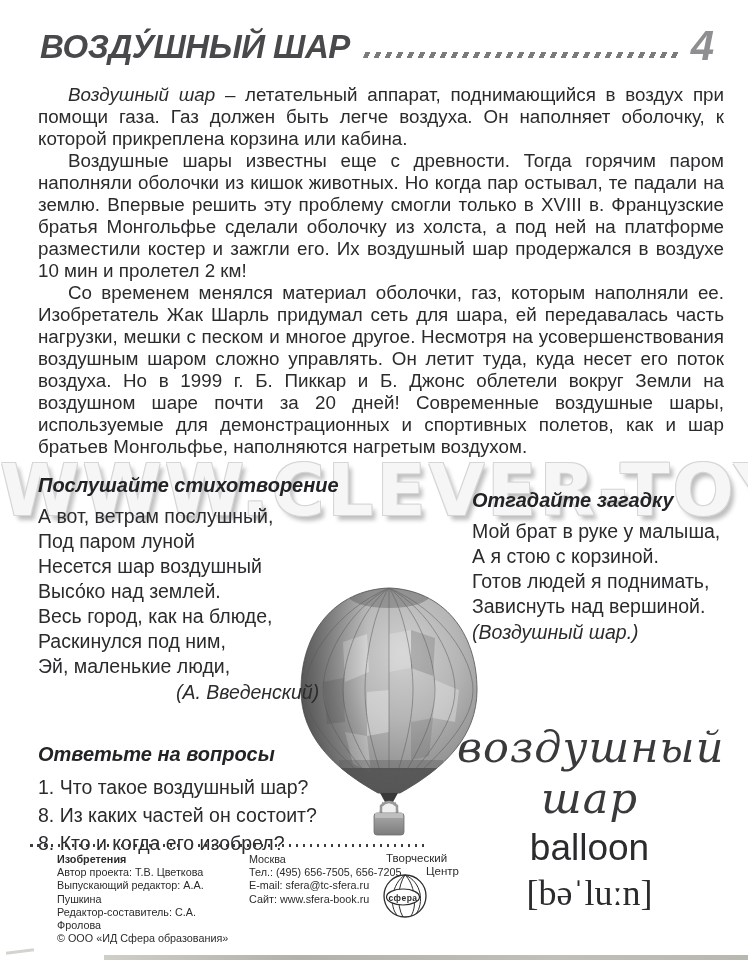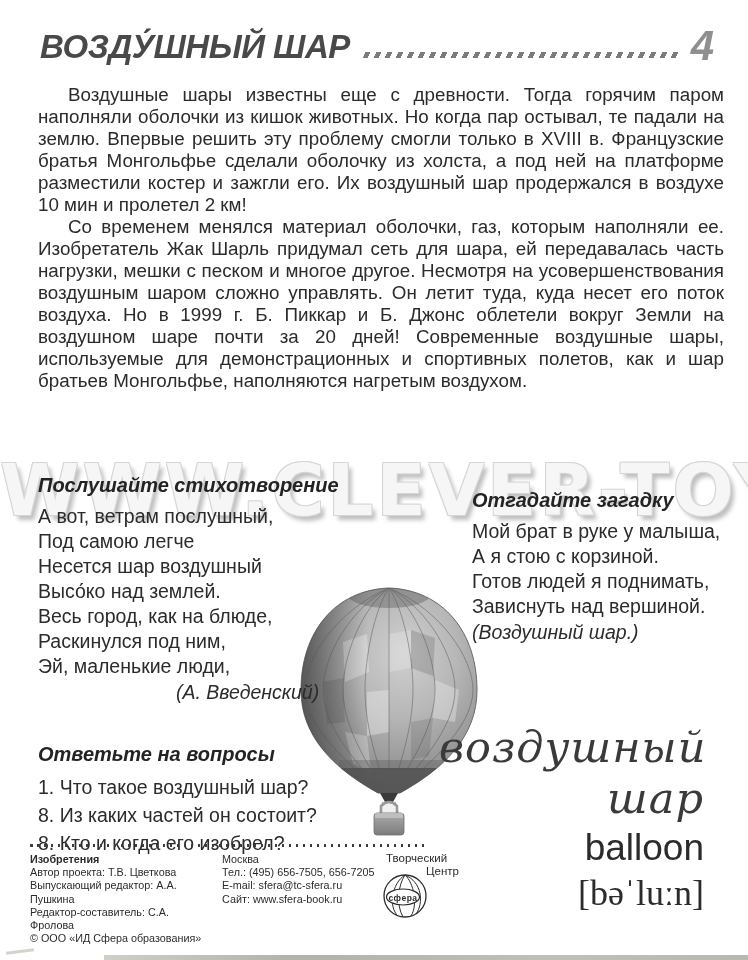--- a/index.html
+++ b/index.html
@@ -37,32 +37,32 @@
   .attribution{font-size:19.5px;line-height:26px;font-style:italic;padding-left:138px;}
   .answer{font-size:19.5px;line-height:26px;font-style:italic;text-align:left;padding-right:2px;}
 
   .questions{position:absolute;left:38px;top:726px;width:336px;z-index:2;margin-top:17px;}
   .questions .line{line-height:28px;}
 
   
   .balloon{position:absolute;left:283px;top:572px;width:215px;height:292px;z-index:1;}
 
   
-  .vocab{position:absolute;right:44px;top:722px;width:265px;text-align:right;z-index:2;}
+  .vocab{position:absolute;right:26px;top:722px;width:265px;text-align:center;z-index:2;}
   .vocab-ru{font-family:"DejaVu Serif",serif;font-style:italic;font-size:43px;line-height:51px;
             color:#3a3a3c;letter-spacing:1px;}
   .vocab-en{font-size:37px;line-height:47px;color:#2b2b2d;}
   .vocab-tr{font-family:"Liberation Serif",serif;font-size:36px;line-height:45px;color:#2b2b2d;}
 
   
   .footer{position:absolute;left:30px;top:844px;width:460px;z-index:2;}
   .footer-dots{width:396px;height:3px;margin-bottom:6px;
                background:repeating-linear-gradient(90deg,#3d3d3f 0 2.5px,transparent 2.5px 7px);}
   .footer-cols{display:flex;gap:16px;font-size:10.8px;line-height:13.2px;color:#2b2b2d;}
-  .fcol1{width:176px;}
+  .fcol1{width:176px;margin-left:27px;}
   .fseries{font-weight:bold;}
   .logo{position:absolute;left:350px;top:8px;width:94px;height:82px;}
   .logo-line1{position:absolute;left:6px;top:0;font-size:11.5px;color:#2c2c2e;}
   .logo-line2{position:absolute;left:46px;top:13px;font-size:11.5px;color:#2c2c2e;}
   .logo-globe{position:absolute;left:2px;top:20px;}
 
   
   .scan-edge{position:absolute;left:104px;right:0;bottom:0;height:5px;
              background:linear-gradient(90deg,#cfcfc8,#b2b2ab 30%,#c0c0b8 70%,#b8b8b0);}
   .scan-mark{position:absolute;left:6px;bottom:7px;width:28px;height:3px;background:#d4d4ce;
@@ -73,31 +73,32 @@
 
 <div class="page">
 
   <div class="title-row">
     <span class="title">ВОЗДУ́ШНЫЙ ШАР</span>
     <span class="leader"></span>
     <span class="pageno">4</span>
   </div>
 
   <div class="body-text">
+    <p><span class="ital">Воздушный шар</span><span> – летательный аппарат, поднимающийся в воздух при помощи газа. Газ должен быть легче воздуха. Он наполняет оболочку, к которой прикреплена корзина или кабина.</span></p>
     <p>Воздушные шары известны еще с древности. Тогда горячим паром наполняли оболочки из кишок животных. Но когда пар остывал, те падали на землю. Впервые решить эту проблему смогли только в XVIII в. Французские братья Монгольфье сделали оболочку из холста, а под ней на платформе разместили костер и зажгли его. Их воздушный шар продержался в воздухе 10 мин и пролетел 2 км!</p>
     <p>Со временем менялся материал оболочки, газ, которым наполняли ее. Изобретатель Жак Шарль придумал сеть для шара, ей передавалась часть нагрузки, мешки с песком и многое другое. Несмотря на усовершенствования воздушным шаром сложно управлять. Он летит туда, куда несет его поток воздуха. Но в 1999 г. Б. Пиккар и Б. Джонс облетели вокруг Земли на воздушном шаре почти за 20 дней! Современные воздушные шары, используемые для демонстрационных и спортивных полетов, как и шар братьев Монгольфье, наполняются нагретым воздухом.</p>
   </div>
 
   <div class="watermark">WWW.CLEVER-TOY.RU</div>
 
   <div class="col-left">
     <div class="sec-heading">Послушайте стихотворение</div>
     <div>
         <div class="line">А вот, ветрам послушный,</div>
-        <div class="line">Под самою легче</div>
+        <div class="line">Под паром луной</div>
         <div class="line">Несется шар воздушный</div>
         <div class="line">Высо́ко над землей.</div>
         <div class="line">Весь город, как на блюде,</div>
         <div class="line">Раскинулся под ним,</div>
         <div class="line">Эй, маленькие люди,</div>
       </div>
     <div class="attribution">(А. Введенский)</div>
   </div>
 
   <div class="col-right">

